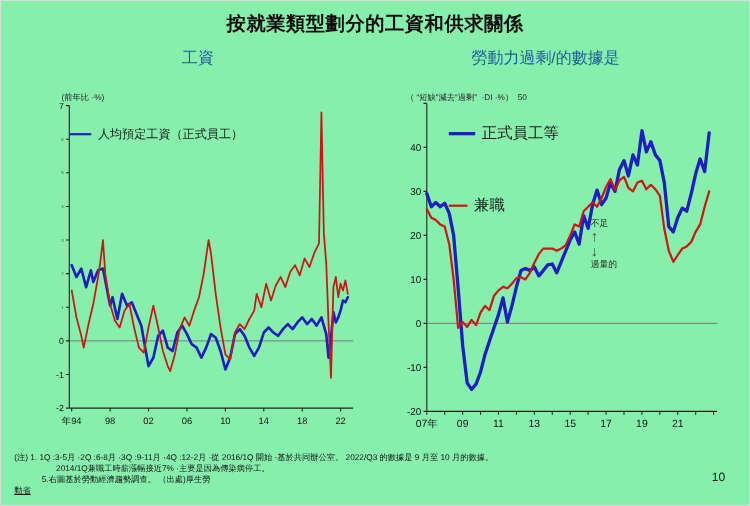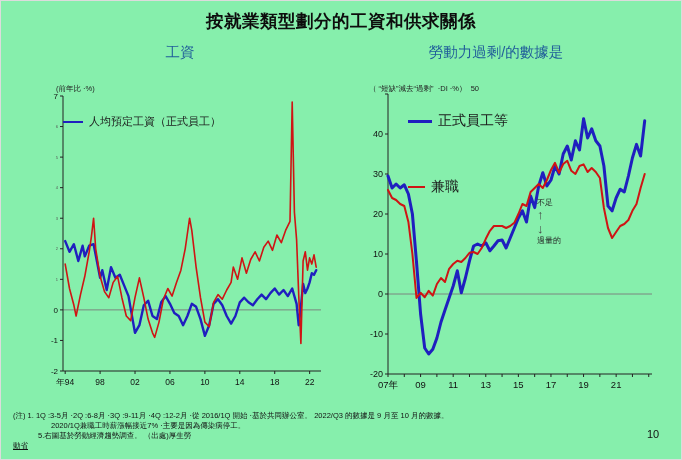--- a/index.html
+++ b/index.html
@@ -152,19 +152,19 @@
   </div>
 
   <div id="di-annotation" class="abs">
     <div class="lab">不足</div>
     <div class="arr">↑</div>
     <div class="arr">↓</div>
     <div class="lab">過量的</div>
   </div>
 
   <div id="note1" class="abs note-line">(注) 1. 1Q :3-5月 ·2Q :6-8月 ·3Q :9-11月 ·4Q :12-2月 ·從 2016/1Q 開始 ·基於共同辦公室。 2022/Q3 的數據是 9 月至 10 月的數據。</div>
-  <div id="note2" class="abs note-line">2020/1Q兼職工時薪漲幅接近7% ·主要是因為傳染病停工。</div>
+  <div id="note2" class="abs note-line">2014/1Q兼職工時薪漲幅接近7% ·主要是因為傳染病停工。</div>
   <div id="note3" class="abs note-line">5.右圖基於勞動經濟趨勢調查。 （出處)厚生勞</div>
   <div id="note4" class="abs note-line">動省</div>
 
   <div id="pageno" class="abs">10</div>
 
 </div>
 
 </body></html>

